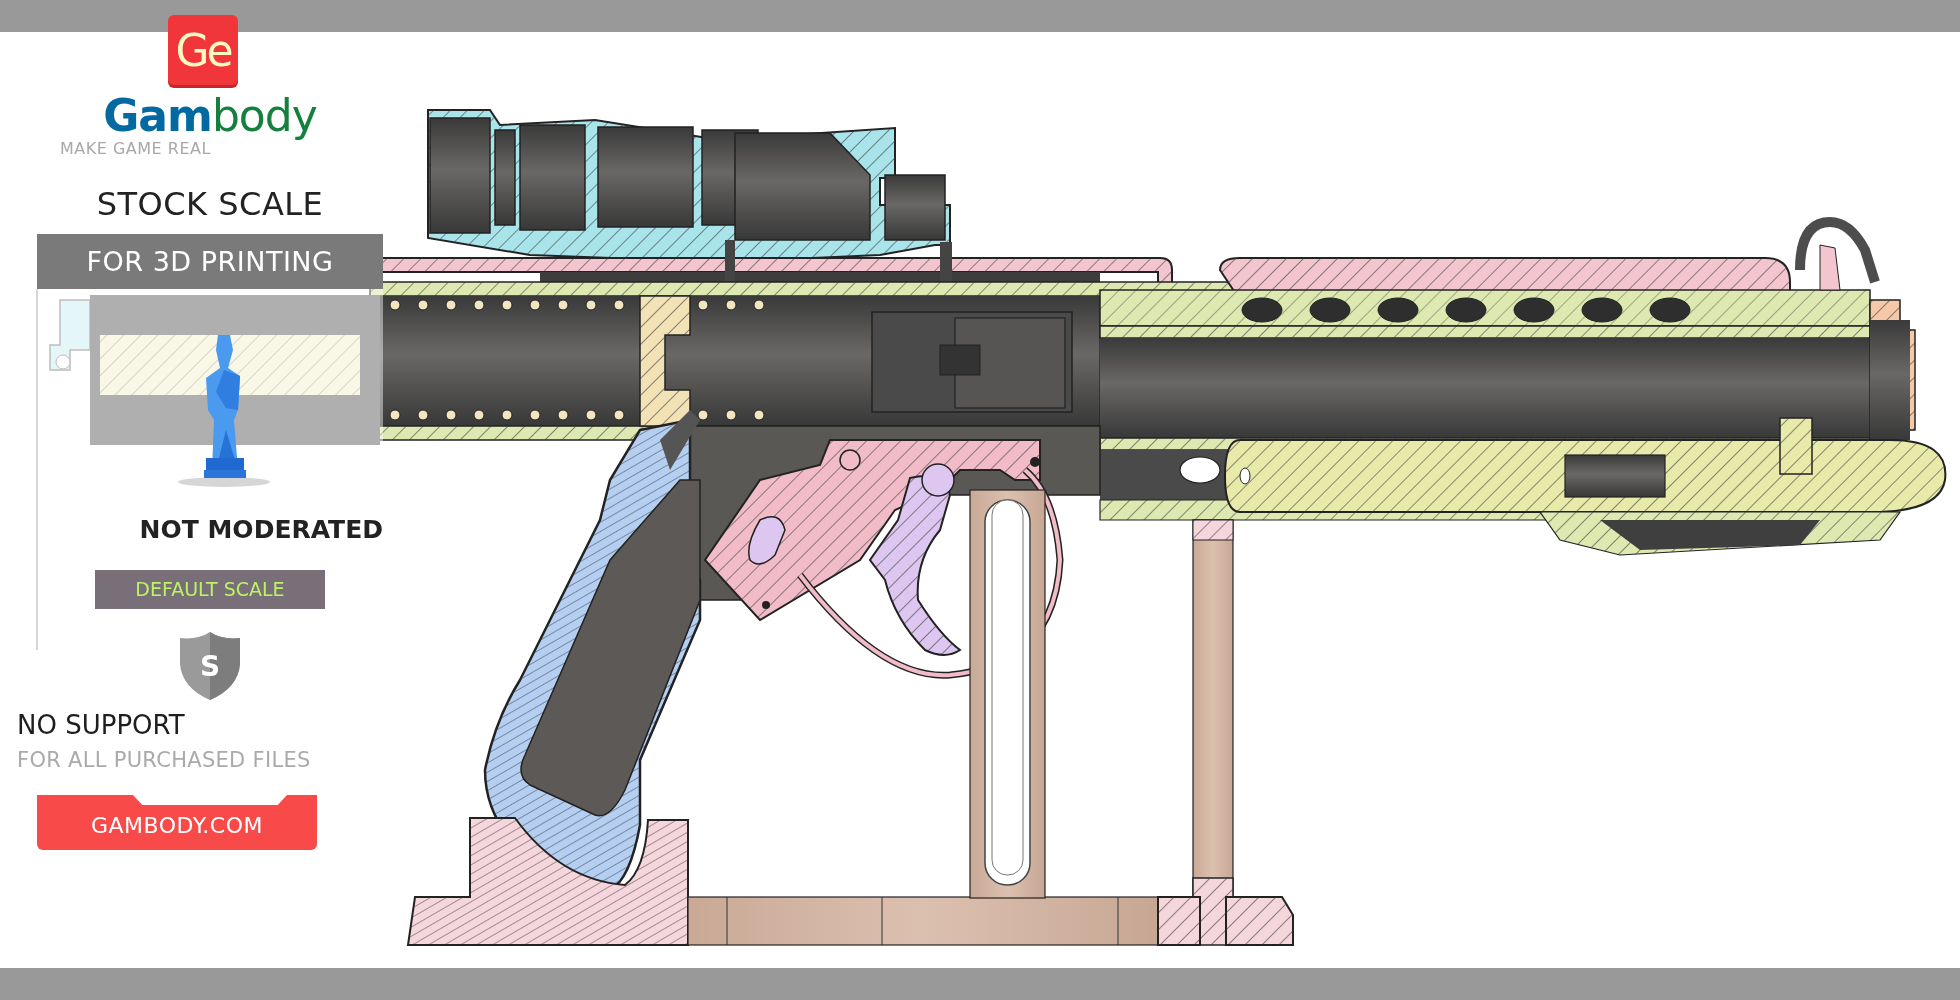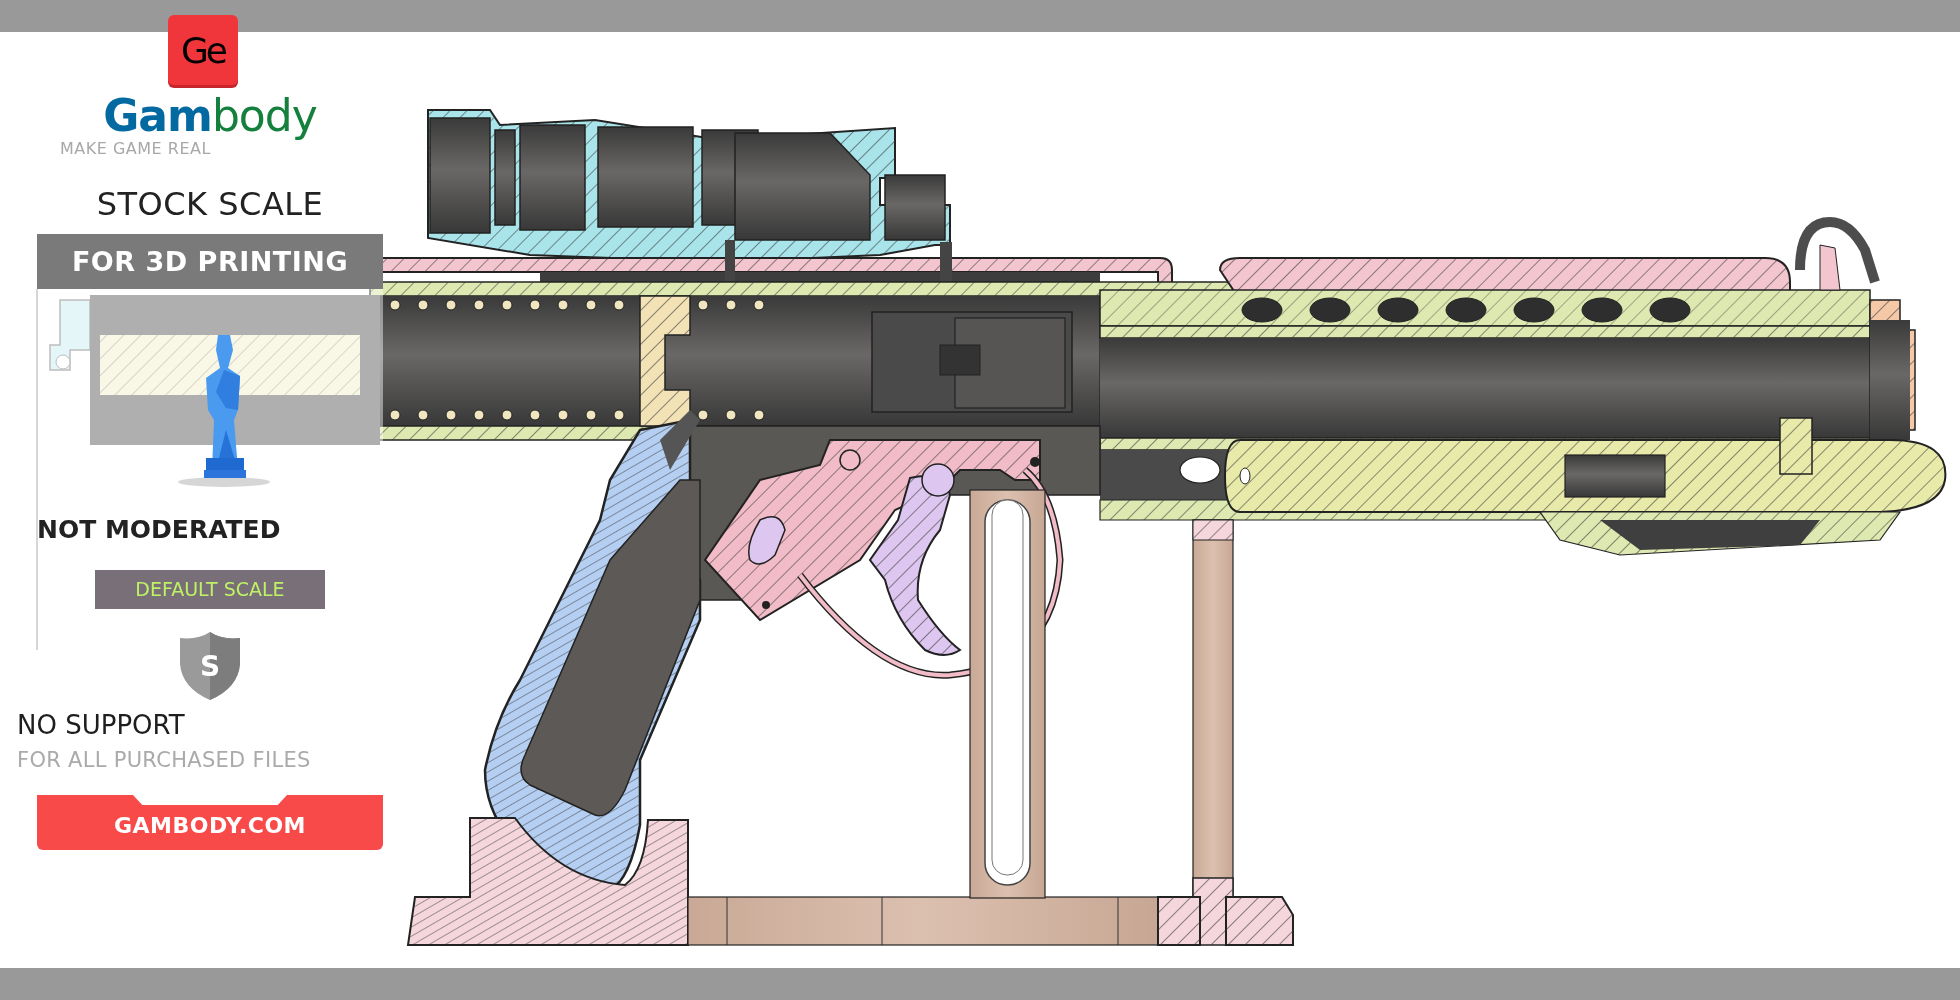--- a/index.html
+++ b/index.html
@@ -6,38 +6,38 @@
   body { width:1960px; height:1000px; position:relative; overflow:hidden; background:#ffffff; font-family:"DejaVu Sans", sans-serif; }
   .topbar { position:absolute; left:0; top:0; width:1960px; height:32px; background:#999999; }
   .bottombar { position:absolute; left:0; top:968px; width:1960px; height:32px; background:#999999; }
   .stage { position:absolute; left:0; top:32px; width:1960px; height:936px; }
   svg.gun { position:absolute; left:0; top:0; }
 
   .panel-overlay { position:absolute; left:37px; top:289px; width:346px; height:175px; background:rgba(255,255,255,0.45); }
   .panel-edge { position:absolute; left:36px; top:289px; width:2px; height:362px; background:#d6d6d6; }
 
   .logo-box { position:absolute; left:168px; top:15px; width:70px; height:70px; background:#f0363a; border-radius:6px; box-shadow:0 3px 0 #c72529; display:flex; align-items:center; justify-content:center; }
-  .logo-box span { color:#000000; font-family:"DejaVu Sans", sans-serif; font-size:36px; letter-spacing:-3px; }
+  .logo-box span { color:#fef9c3; font-family:"DejaVu Sans", sans-serif; font-size:44px; letter-spacing:-3px; }
   .brand { position:absolute; left:60px; top:92px; width:300px; text-align:center; font-family:"DejaVu Sans", sans-serif; font-size:44px; line-height:48px; letter-spacing:-1px; }
   .brand .gam { color:#0369a1; font-weight:bold; }
   .brand .body { color:#15803d; }
   .tagline { position:absolute; left:60px; top:139px; width:300px; text-align:left; font-size:16px; color:#a8a8a8; letter-spacing:0.5px; }
 
   .stock { position:absolute; left:37px; top:185px; width:346px; text-align:center; font-size:32px; color:#222; letter-spacing:0.5px; }
-  .for3d { position:absolute; left:37px; top:234px; width:346px; height:55px; background:#7a7a7a; color:#fff; font-weight:bold; font-size:27px; line-height:55px; text-align:center; letter-spacing:0.5px; }
+  .for3d { position:absolute; left:37px; top:234px; width:346px; height:55px; background:#7a7a7a; color:#fff; font-weight:normal; font-size:27px; line-height:55px; text-align:center; letter-spacing:0.5px; }
 
   .figure { position:absolute; left:176px; top:330px; width:96px; height:160px; }
-  .notmod { position:absolute; left:37px; top:515px; width:346px; text-align:left; font-size:25px; font-weight:bold; color:#222; }
+  .notmod { position:absolute; left:37px; top:515px; width:346px; text-align:right; font-size:25px; font-weight:bold; color:#222; }
   .defscale { position:absolute; left:95px; top:570px; width:230px; height:39px; background:#786f78; color:#bef264; font-size:19px; line-height:39px; text-align:center; }
 
   .support-card { position:absolute; left:17px; top:650px; width:386px; height:150px; background:#ffffff; box-shadow:0 0 12px rgba(0,0,0,0.14); clip-path:polygon(0 0,43% 0,43% 0,57% 0,100% 0,100% 100%,0 100%); }
   .shield { position:absolute; left:178px; top:630px; width:64px; height:72px; }
   .nosupport { position:absolute; left:17px; top:710px; width:386px; text-align:left; font-size:26px; color:#1e1e1e; }
   .forall { position:absolute; left:17px; top:748px; width:386px; font-size:21px; color:#aaaaaa; letter-spacing:0.3px; }
-  .gambody-btn { position:absolute; left:37px; top:795px; width:346px; height:55px; background:#f94a4a; color:#fff; font-weight:bold; font-size:22px; line-height:62px; text-align:center; border-radius:0 0 6px 6px; letter-spacing:0.5px; }
+  .gambody-btn { position:absolute; left:37px; top:795px; width:280px; height:55px; background:#f94a4a; color:#fff; font-weight:normal; font-size:22px; line-height:62px; text-align:center; border-radius:0 0 6px 6px; letter-spacing:0.5px; }
   .notch { position:absolute; left:133px; top:795px; width:154px; height:10px; background:#fff; clip-path:polygon(0 0,100% 0,94% 100%,6% 100%); }
 </style>
 </head>
 <body>
 
 <div class="topbar"></div>
 
 <div class="stage">
   <svg class="gun" width="1960" height="936" viewBox="0 32 1960 936">
     <defs>

